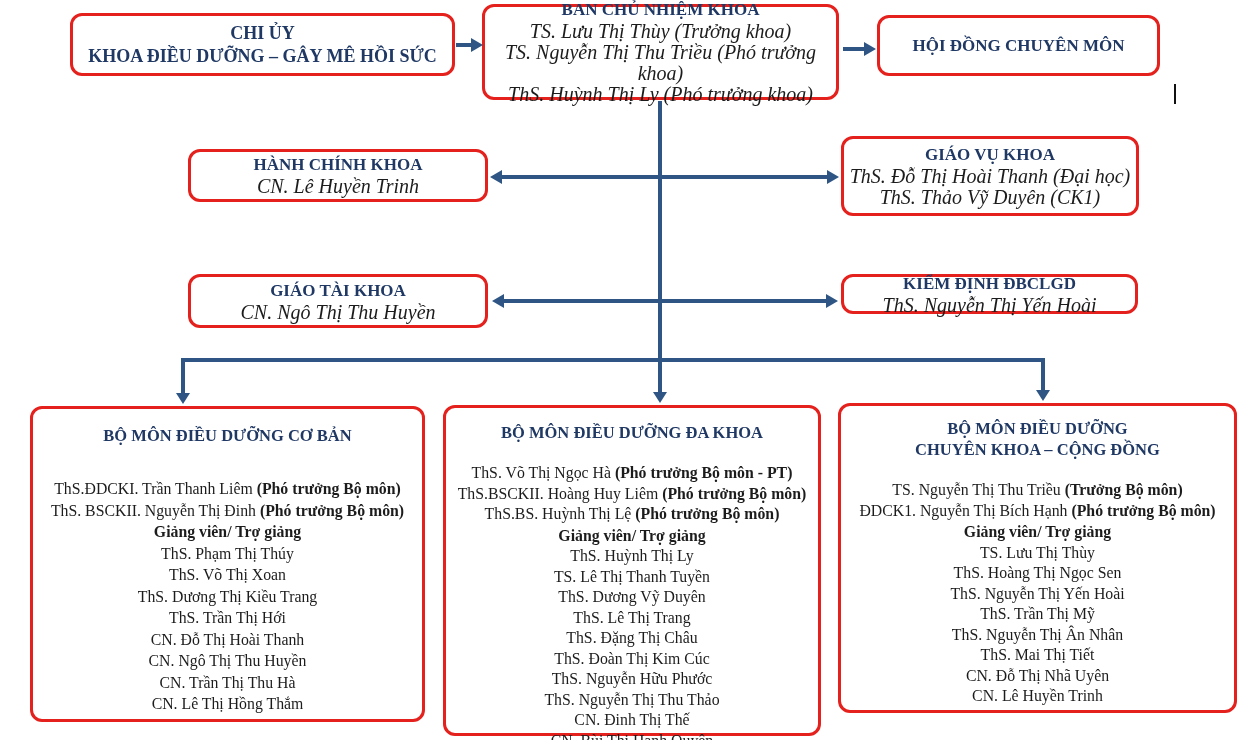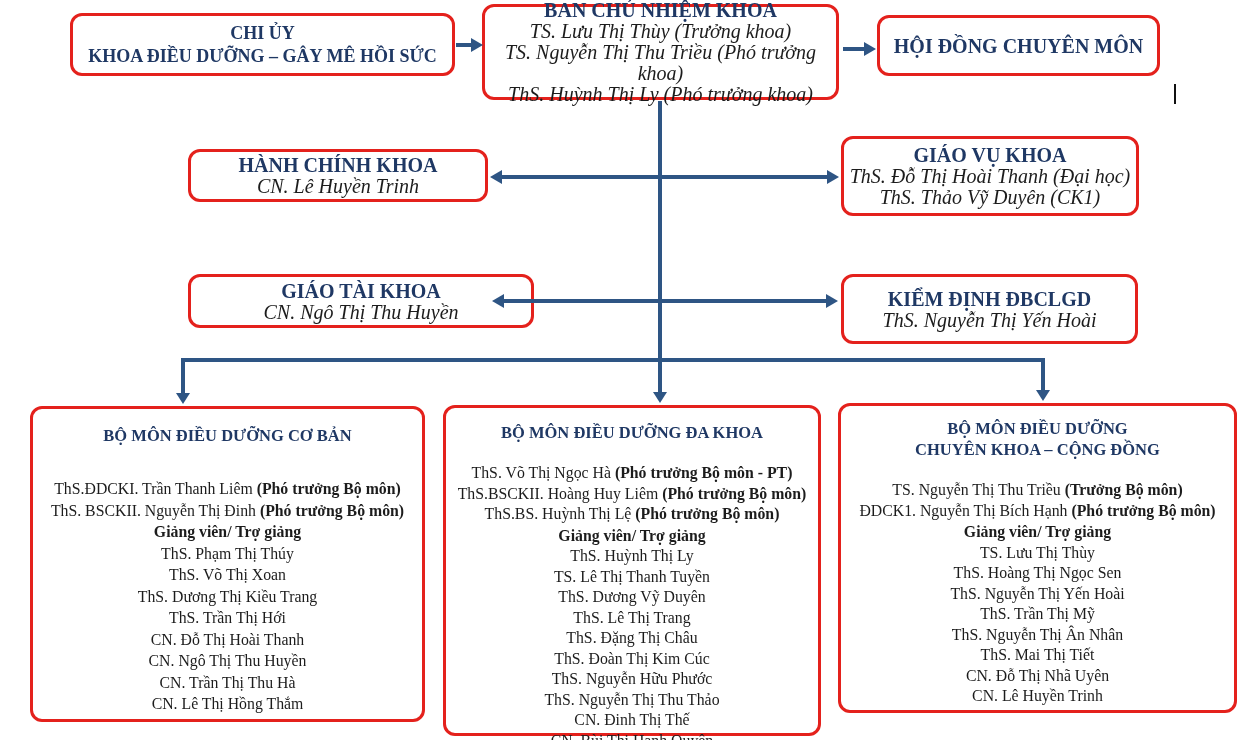--- a/index.html
+++ b/index.html
@@ -12,21 +12,21 @@
   #canvas{
     position:relative;width:1259px;height:740px;background:#ffffff;
     font-family:"Liberation Serif", serif;color:var(--text-black);overflow:hidden;
   }
   .box{
     position:absolute;border:3px solid var(--border-red);border-radius:12px;
     background:#fff;display:flex;flex-direction:column;align-items:center;
     justify-content:center;text-align:center;box-sizing:border-box;
   }
   .box.topalign{justify-content:flex-start;}
-  .title-wrap .title{color:var(--heading-blue);font-weight:bold;font-size:20px;line-height:22px;}
+  .title-wrap .title{color:var(--heading-blue);font-weight:bold;font-size:17px;line-height:22px;}
   .big-title .title{font-size:18px;line-height:23px;}
   .bottom-title .title{font-size:16.5px;line-height:21px;}
   .member{font-size:20px;line-height:21px;color:var(--text-black);font-style:italic;}
   .line{font-size:15.8px;line-height:21.5px;color:var(--text-black);white-space:nowrap;}
   .tight .line{line-height:20.5px;}
   .bold{font-weight:bold;}
   .sub{font-weight:bold;font-size:15.8px;line-height:21.5px;color:var(--text-black);}
   
   .line-h{position:absolute;height:4px;background:var(--arrow-blue);}
   .line-v{position:absolute;width:4px;background:var(--arrow-blue);}
@@ -71,28 +71,28 @@
   </div>
 
   <div class="box title-wrap" style="left:841px;top:136px;width:298px;height:80px;">
     <div class="title">GIÁO VỤ KHOA</div>
     <div>
         <div class="member">ThS. Đỗ Thị Hoài Thanh (Đại học)</div>
         <div class="member">ThS. Thảo Vỹ Duyên (CK1)</div>
       </div>
   </div>
 
-  <div class="box title-wrap" style="left:188px;top:274px;width:346px;height:54px;">
+  <div class="box title-wrap" style="left:188px;top:274px;width:300px;height:54px;">
     <div class="title">GIÁO TÀI KHOA</div>
     <div>
         <div class="member">CN. Ngô Thị Thu Huyền</div>
       </div>
   </div>
 
-  <div class="box title-wrap" style="left:841px;top:274px;width:297px;height:70px;">
+  <div class="box title-wrap" style="left:841px;top:274px;width:297px;height:40px;">
     <div class="title">KIỂM ĐỊNH ĐBCLGD</div>
     <div>
         <div class="member">ThS. Nguyễn Thị Yến Hoài</div>
       </div>
   </div>
 
   <div class="box topalign title-wrap bottom-title" style="left:30px;top:406px;width:395px;height:316px;padding-top:16px;">
     <div style="margin-bottom:32px;">
         <div class="title">BỘ MÔN ĐIỀU DƯỠNG CƠ BẢN</div>
       </div>

